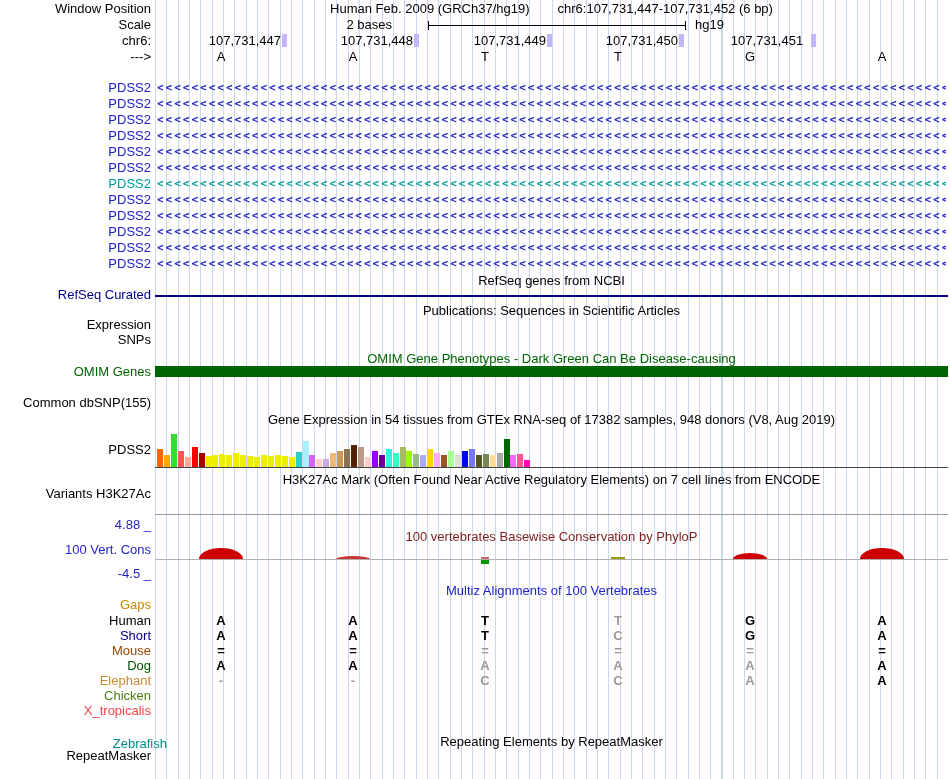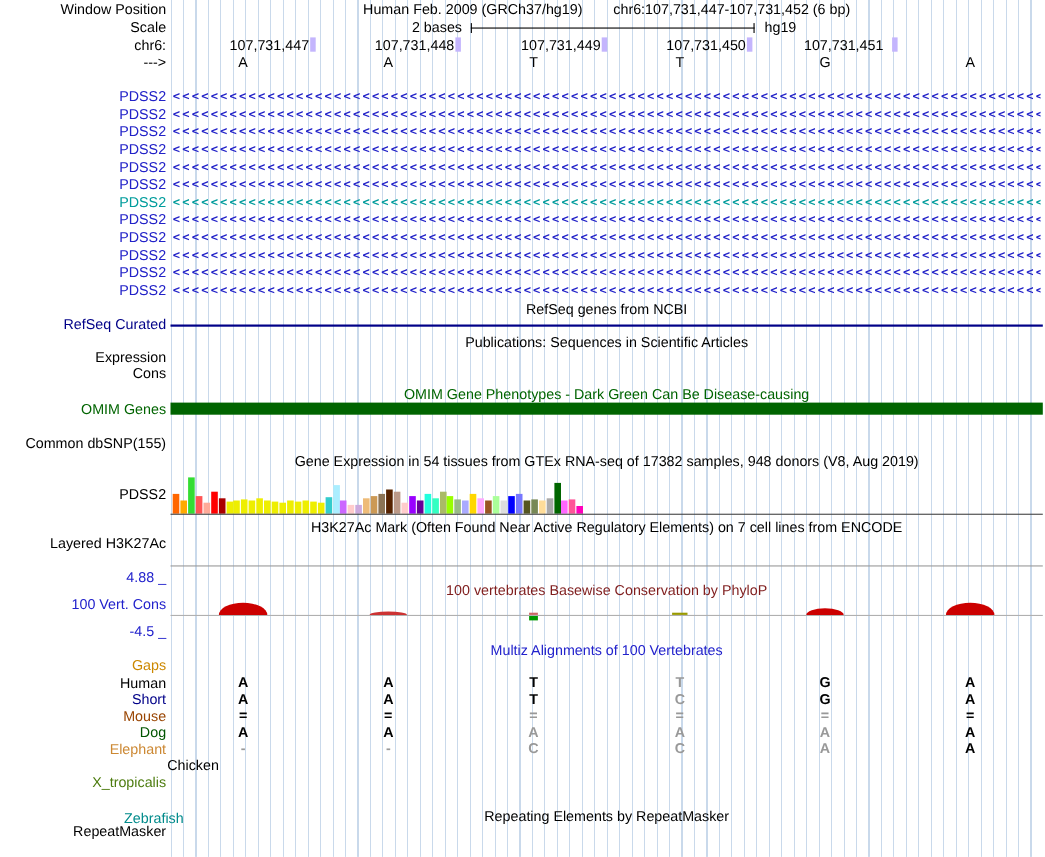--- a/index.html
+++ b/index.html
@@ -32,21 +32,21 @@
 <div id="screen">
   <div id="guides"></div>
 
   <div class="glabel" style="top:2px">Window Position</div>
   <div class="cheader" style="top:2px">
     <span>Human Feb. 2009 (GRCh37/hg19)</span><span style="display:inline-block;width:28px"></span><span>chr6:107,731,447-107,731,452 (6 bp)</span>
   </div>
 
   <div class="glabel" style="top:18px">Scale</div>
   <div class="trackpane" style="top:18px;height:15px">
-    <span style="position:absolute;right:528px;top:0;line-height:14px">2 bases</span>
+    <span style="position:absolute;right:556px;top:0;line-height:14px">2 bases</span>
     <div style="position:absolute;left:273px;top:7px;width:258px;height:1px;background:#000"></div>
     <div style="position:absolute;left:273px;top:3px;width:1px;height:9px;background:#000"></div>
     <div style="position:absolute;left:530px;top:3px;width:1px;height:9px;background:#000"></div>
     <span style="position:absolute;left:540px;top:0;line-height:14px">hg19</span>
   </div>
 
   <div class="glabel" style="top:34px">chr6:</div>
   <div class="trackpane" style="top:34px;height:15px">
       <div class="tick" style="right: 661px;">107,731,447</div>
       <div class="tick" style="right: 529px;">107,731,448</div>
@@ -115,21 +115,21 @@
         <div class="arrows" style="color: rgb(34, 34, 200);">&lt;&lt;&lt;&lt;&lt;&lt;&lt;&lt;&lt;&lt;&lt;&lt;&lt;&lt;&lt;&lt;&lt;&lt;&lt;&lt;&lt;&lt;&lt;&lt;&lt;&lt;&lt;&lt;&lt;&lt;&lt;&lt;&lt;&lt;&lt;&lt;&lt;&lt;&lt;&lt;&lt;&lt;&lt;&lt;&lt;&lt;&lt;&lt;&lt;&lt;&lt;&lt;&lt;&lt;&lt;&lt;&lt;&lt;&lt;&lt;&lt;&lt;&lt;&lt;&lt;&lt;&lt;&lt;&lt;&lt;&lt;&lt;&lt;&lt;&lt;&lt;&lt;&lt;&lt;&lt;&lt;&lt;&lt;&lt;&lt;&lt;&lt;&lt;&lt;&lt;&lt;&lt;&lt;&lt;&lt;&lt;&lt;&lt;&lt;&lt;&lt;&lt;&lt;&lt;&lt;&lt;&lt;&lt;&lt;&lt;&lt;&lt;&lt;&lt;&lt;&lt;&lt;&lt;&lt;&lt;&lt;&lt;&lt;&lt;&lt;&lt;&lt;&lt;&lt;&lt;</div>
       </div>
     </div>
 
   <div class="cheader" style="top:274px">RefSeq genes from NCBI</div>
   <div class="glabel" style="top: 288px; color: rgb(0, 0, 136);">RefSeq Curated</div>
   <div class="hline" style="top: 295px; height: 2px; background: rgb(0, 0, 136);"></div>
 
   <div class="cheader" style="top:304px">Publications: Sequences in Scientific Articles</div>
   <div class="glabel" style="top:318px">Expression</div>
-  <div class="glabel" style="top:333px">Cons</div>
+  <div class="glabel" style="top:333px">SNPs</div>
 
   <div class="cheader" style="top: 352px; color: rgb(0, 100, 0);">OMIM Gene Phenotypes - Dark Green Can Be Disease-causing</div>
   <div class="glabel" style="top: 365px; color: rgb(0, 100, 0);">OMIM Genes</div>
   <div class="hline" style="top: 366px; height: 11px; background: rgb(0, 100, 0);"></div>
 
   <div class="glabel" style="top:396px">Common dbSNP(155)</div>
 
   <div class="cheader" style="top:413px">Gene Expression in 54 tissues from GTEx RNA-seq of 17382 samples, 948 donors (V8, Aug 2019)</div>
   <div class="glabel" style="top:443px">PDSS2</div>
   <div class="trackpane" style="top:431px;height:36px">
@@ -184,21 +184,21 @@
       <div class="gbar" style="left: 334.64px; height: 12px; background: rgb(255, 221, 153);"></div>
       <div class="gbar" style="left: 341.57px; height: 14px; background: rgb(170, 170, 170);"></div>
       <div class="gbar" style="left: 348.5px; height: 28px; background: rgb(0, 102, 0);"></div>
       <div class="gbar" style="left: 355.43px; height: 12px; background: rgb(255, 102, 255);"></div>
       <div class="gbar" style="left: 362.36px; height: 13px; background: rgb(255, 85, 153);"></div>
       <div class="gbar" style="left: 369.29px; height: 7px; background: rgb(255, 0, 187);"></div>
     </div>
   <div class="hline" style="top:467px;height:1px;background:#444"></div>
 
   <div class="cheader" style="top:473px">H3K27Ac Mark (Often Found Near Active Regulatory Elements) on 7 cell lines from ENCODE</div>
-  <div class="glabel" style="top:487px">Layered H3K27Ac</div>
+  <div class="glabel" style="top:487px">Variants H3K27Ac</div>
   <div class="hline" style="top:514px;height:1px;background:#999"></div>
 
   <div class="cheader" style="top: 530px; color: #7f1d1d;">100 vertebrates Basewise Conservation by PhyloP</div>
   <div class="glabel" style="top: 518px; color: rgb(34, 34, 204);">4.88 _</div>
   <div class="glabel" style="top: 543px; color: rgb(34, 34, 204);">100 Vert. Cons</div>
   <div class="glabel" style="top: 567px; color: rgb(34, 34, 204);">-4.5 _</div>
   <div class="hline" style="top:559px;height:1px;background:#b0b0b0"></div>
   <div class="trackpane" style="top:530px;height:40px">
       <div style="position: absolute; left: 44px; width: 44px; height: 11px; background: rgb(204, 0, 0); top: 18px; border-radius: 50% 50% 0px 0px / 100% 100% 0px 0px;"></div>
       <div style="position: absolute; left: 181px; width: 34px; height: 3px; background: rgb(204, 51, 51); top: 26px; border-radius: 50% 50% 0px 0px / 100% 100% 0px 0px;"></div>
@@ -251,24 +251,24 @@
       <div class="alnrow" style="top: 60px;">
         <div class="rowlabel" style="color: rgb(204, 136, 51);">Elephant</div>
         <span class="aln" style="left: 221px; color: rgb(153, 153, 153);">-</span>
         <span class="aln" style="left: 353px; color: rgb(153, 153, 153);">-</span>
         <span class="aln" style="left: 485px; color: rgb(153, 153, 153);">C</span>
         <span class="aln" style="left: 618px; color: rgb(153, 153, 153);">C</span>
         <span class="aln" style="left: 750px; color: rgb(153, 153, 153);">A</span>
         <span class="aln" style="left: 882px; color: rgb(0, 0, 0);">A</span>
       </div>
       <div class="alnrow" style="top: 75px;">
-        <div class="rowlabel" style="color: #000000; margin-left: 48px;">Chicken</div>
+        <div class="rowlabel" style="color: #4d7c0f;">Chicken</div>
       </div>
       <div class="alnrow" style="top: 90px;">
-        <div class="rowlabel" style="color: #4d7c0f;">X_tropicalis</div>
+        <div class="rowlabel" style="color: #ef4444;">X_tropicalis</div>
       </div>
       <div class="alnrow" style="top: 123px; margin-left: 16px;">
         <div class="rowlabel" style="color: rgb(0, 139, 139);">Zebrafish</div>
       </div>
     </div>
 
   <div class="cheader" style="top:735px">Repeating Elements by RepeatMasker</div>
   <div class="glabel" style="top:749px">RepeatMasker</div>
 </div>
 

